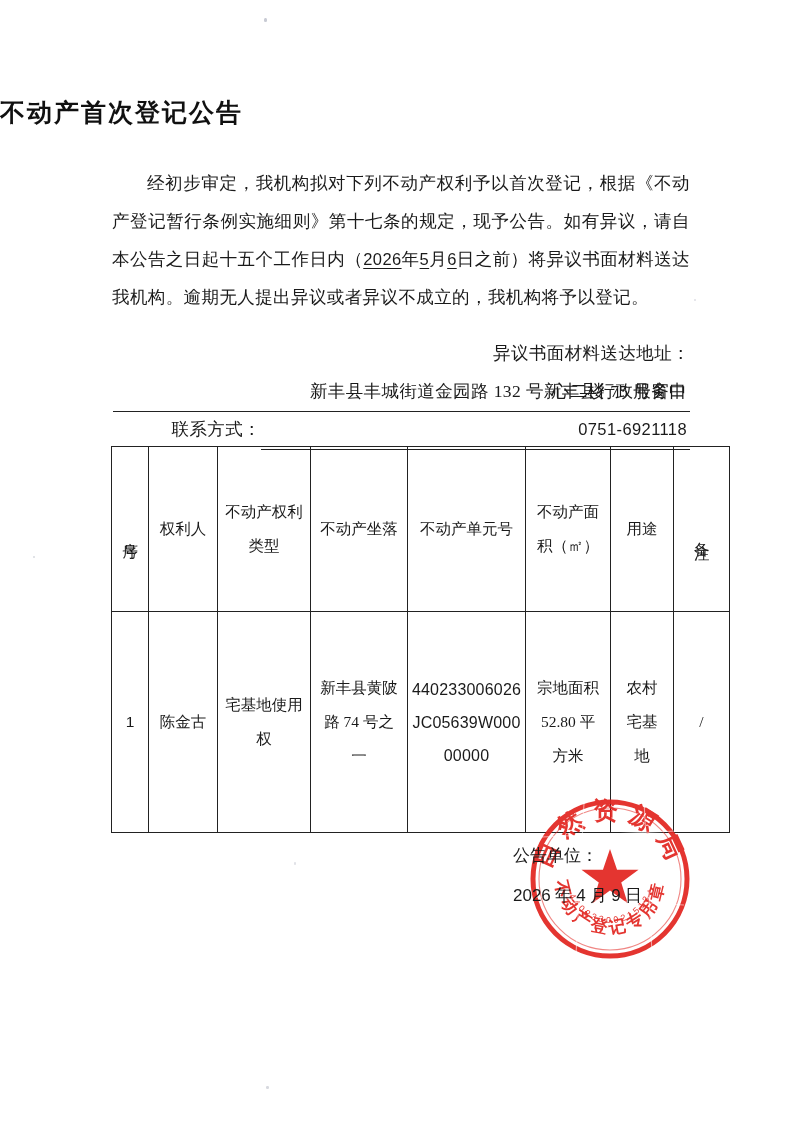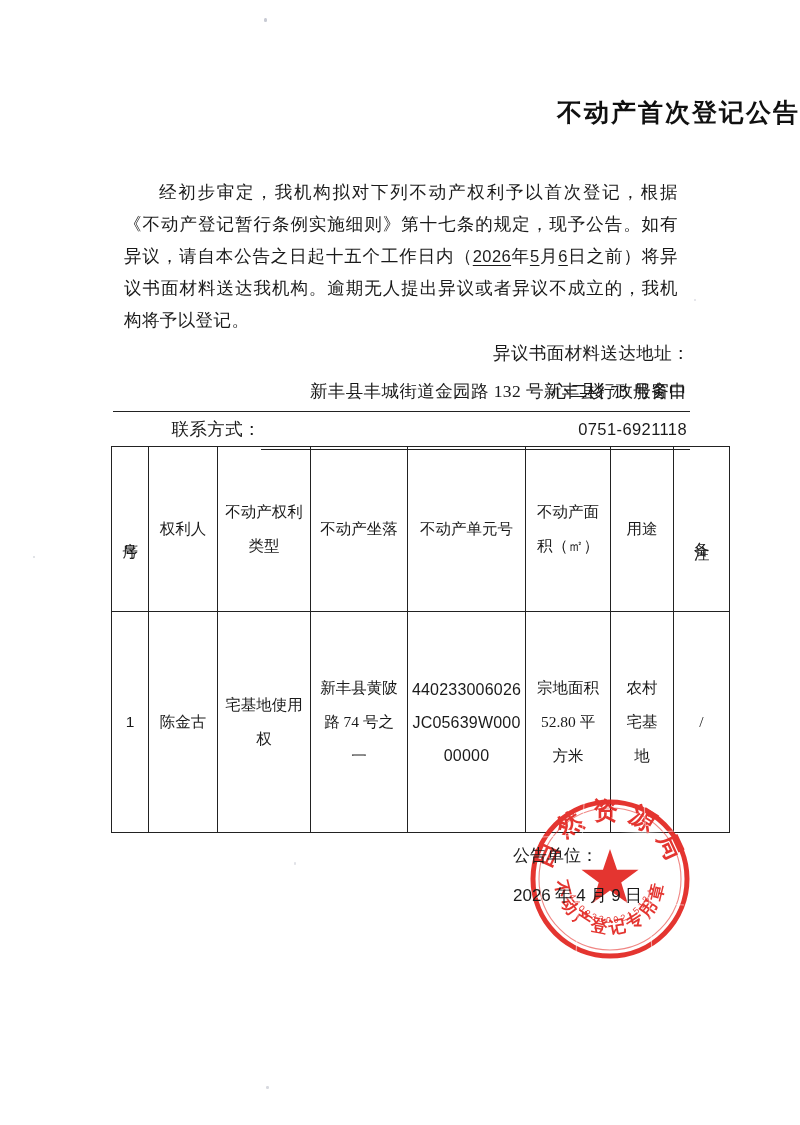--- a/index.html
+++ b/index.html
@@ -31,42 +31,42 @@
   .speckle.s1 { left: 264px; top: 18px;  width: 3px; height: 4px; }
   .speckle.s2 { left: 266px; top: 1086px; width: 3px; height: 3px; opacity:.4; }
   .speckle.s3 { left: 33px;  top: 556px;  width: 2px; height: 2px; opacity:.35; }
   .speckle.s4 { left: 294px; top: 862px;  width: 2px; height: 3px; opacity:.3; }
   .speckle.s5 { left: 694px; top: 299px;  width: 2px; height: 2px; opacity:.3; }
 
   .doc-title {
     position: absolute;
     left: 0; right: 0;
     top: 96px;
-    text-align: right;
+    text-align: left;
     font-family: "Liberation Sans", "DejaVu Sans", sans-serif;
     font-weight: bold;
     font-size: 25px;
     letter-spacing: 2px;
     color: #101010;
   }
 
   .body-block {
     position: absolute;
     left: 112px;
     top: 164px;
     width: 578px;
   }
   .para {
     font-size: 17.5px;
-    line-height: 32px;
+    line-height: 38px;
     text-align: justify;
     text-justify: inter-character;
     text-indent: 35px;
     letter-spacing: .4px;
-    margin: 12px;
+    margin: 0;
   }
   .para .u {
     text-decoration: underline;
     text-underline-offset: 3px;
   }
   .num { font-family: "Liberation Sans","DejaVu Sans",sans-serif; font-size: 16.5px; }
 
   .field-line {
     position: absolute;
     left: 112px;

